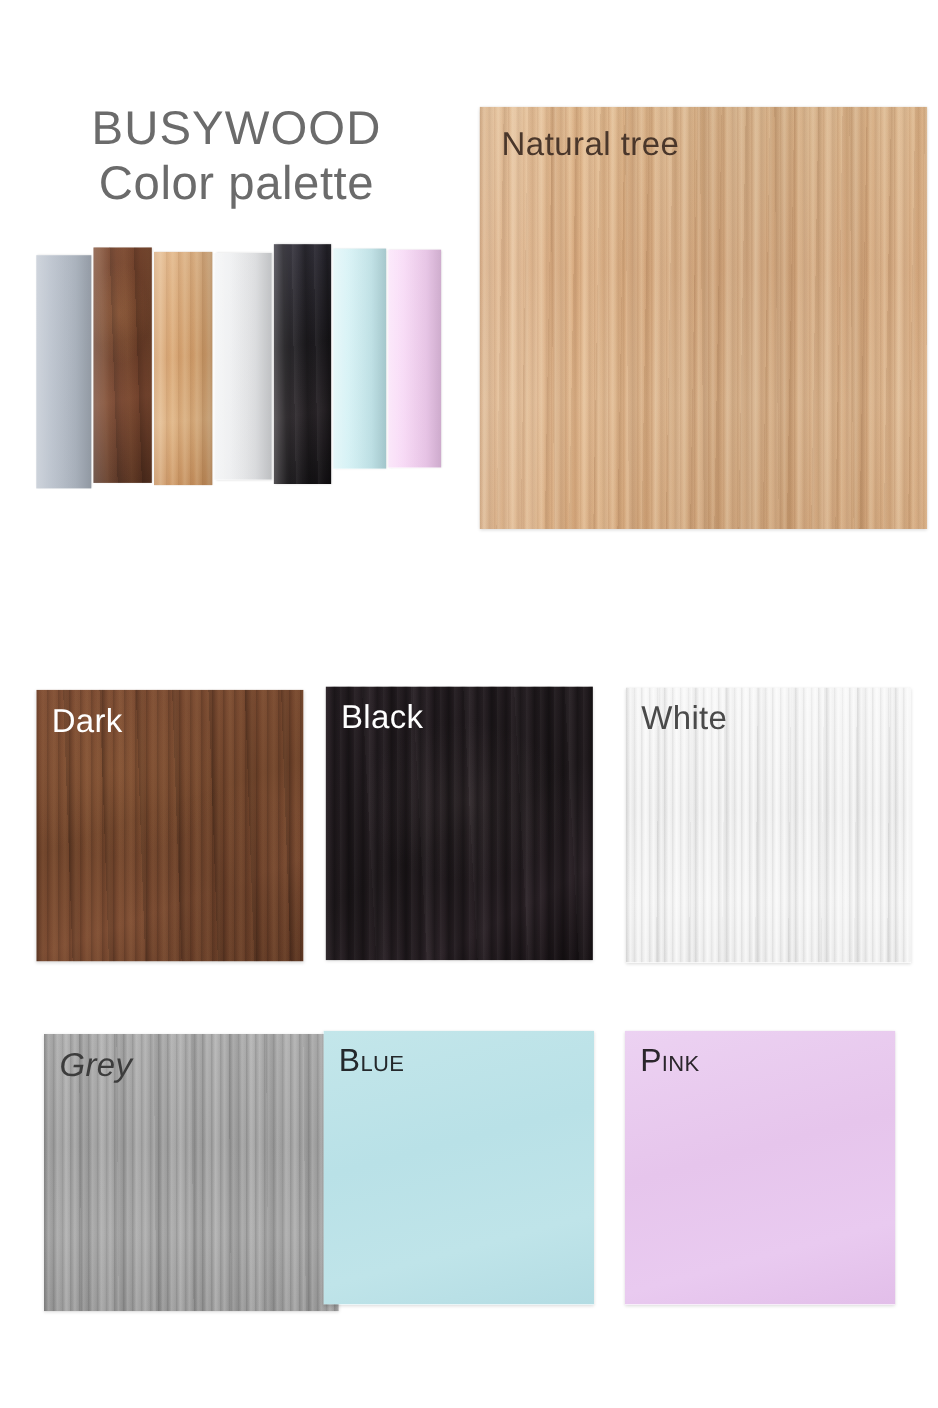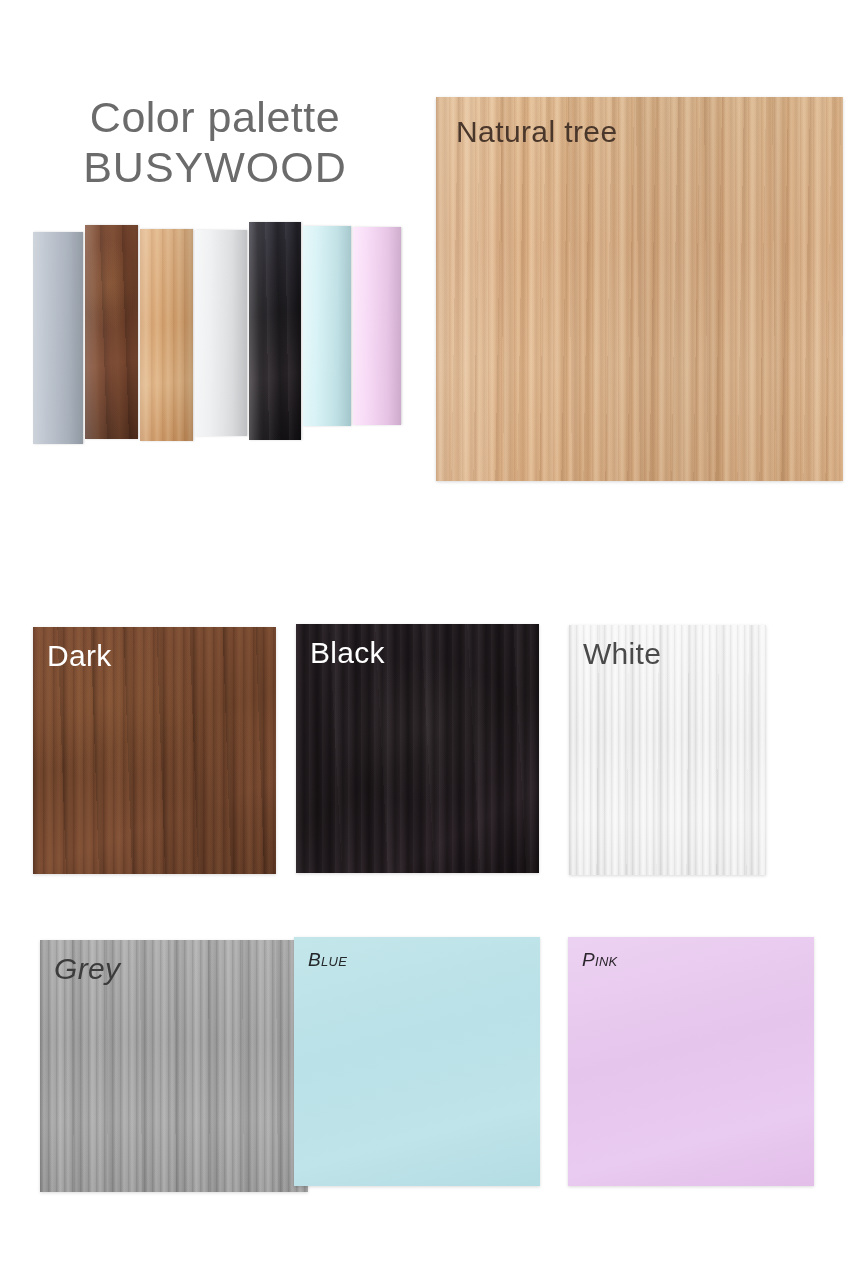--- a/index.html
+++ b/index.html
@@ -114,21 +114,21 @@
     position: absolute;
     left: 14px;
     top: 12px;
     font-size: 30px;
     font-weight: 400;
     letter-spacing: 0.3px;
     white-space: nowrap;
     z-index: 5;
   }
   
-  .swatch-label.smallcaps { font-variant: small-caps; font-size: 19px; font-style: italic; }
+  .swatch-label.smallcaps { font-variant: small-caps; font-size: 29px; }
 
   
   .tex-dark {
     background:
       repeating-linear-gradient(90deg,
         rgba(0,0,0,0.13) 0px, rgba(0,0,0,0.00) 3px,
         rgba(190,140,95,0.12) 6px, rgba(0,0,0,0.00) 10px),
       repeating-linear-gradient(88deg,
         rgba(0,0,0,0.16) 0px, rgba(0,0,0,0.00) 9px,
         rgba(180,128,88,0.10) 19px, rgba(0,0,0,0.00) 33px),
@@ -173,22 +173,22 @@
   }
   .tex-pink {
     background:
       linear-gradient(165deg, #ecd2f2 0%, #e6c5ec 44%, #e9caf0 76%, #e2bee9 100%);
   }
 </style>
 </head>
 <body>
 
 <div id="title-block">
+  <div id="title-line-2">BUSYWOOD</div>
   <div id="title-line-1">Color palette</div>
-  <div id="title-line-2">BUSYWOOD</div>
 </div>
 
 <div id="strip-row">
   <div class="strip" style="left:0px;   top:10px;  width:50px; height:212px;">
     <div class="grain" style="background:linear-gradient(92deg,#c2c9d3 0%,#b6bec9 55%,#a8b1bd 100%);"></div>
     <div class="sheen"></div>
   </div>
 
   <div class="strip" style="left:52px;  top:3px;   width:53px; height:214px;">
     <div class="grain" style="background:
@@ -236,21 +236,21 @@
 <div class="swatch" style="left:33px; top:627px; width:243px; height:247px;">
   <div class="texture tex-dark"></div>
   <div class="swatch-label" style="color:#ffffff;">Dark</div>
 </div>
 
 <div class="swatch" style="left:296px; top:624px; width:243px; height:249px;">
   <div class="texture tex-black"></div>
   <div class="swatch-label" style="color:#ffffff;">Black</div>
 </div>
 
-<div class="swatch" style="left:569px; top:625px; width:197px; height:250px;">
+<div class="swatch" style="left:569px; top:625px; width:245px; height:250px;padding-left:14px;">
   <div class="texture tex-white"></div>
   <div class="swatch-label" style="color:#4a4a4a;">White</div>
 </div>
 
 <div class="swatch" style="left:40px; top:940px; width:268px; height:252px;font-style:italic;">
   <div class="texture tex-grey"></div>
   <div class="swatch-label" style="color:#3c3c3c;">Grey</div>
 </div>
 
 <div class="swatch" style="left:294px; top:937px; width:246px; height:249px;">

